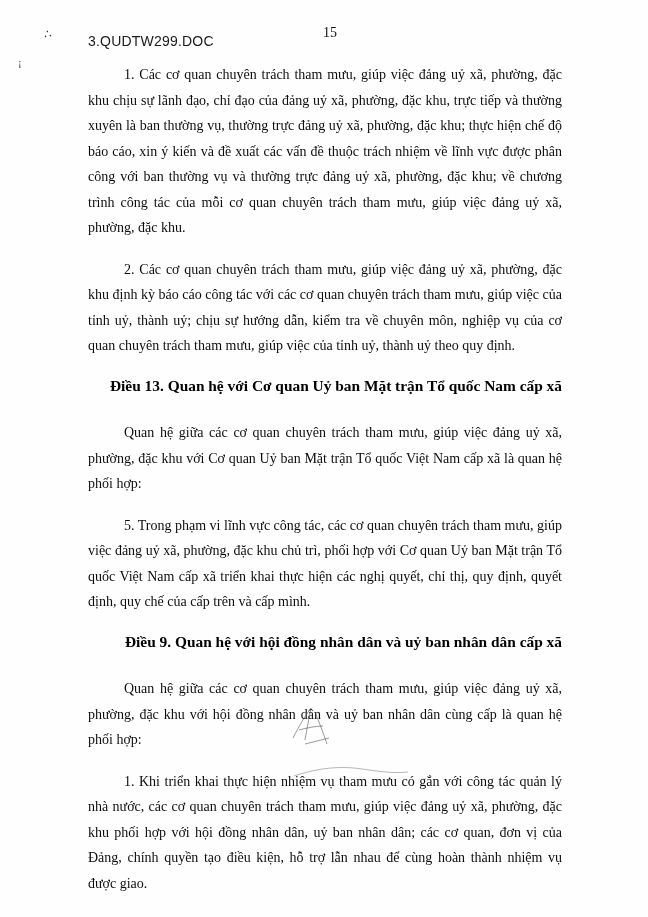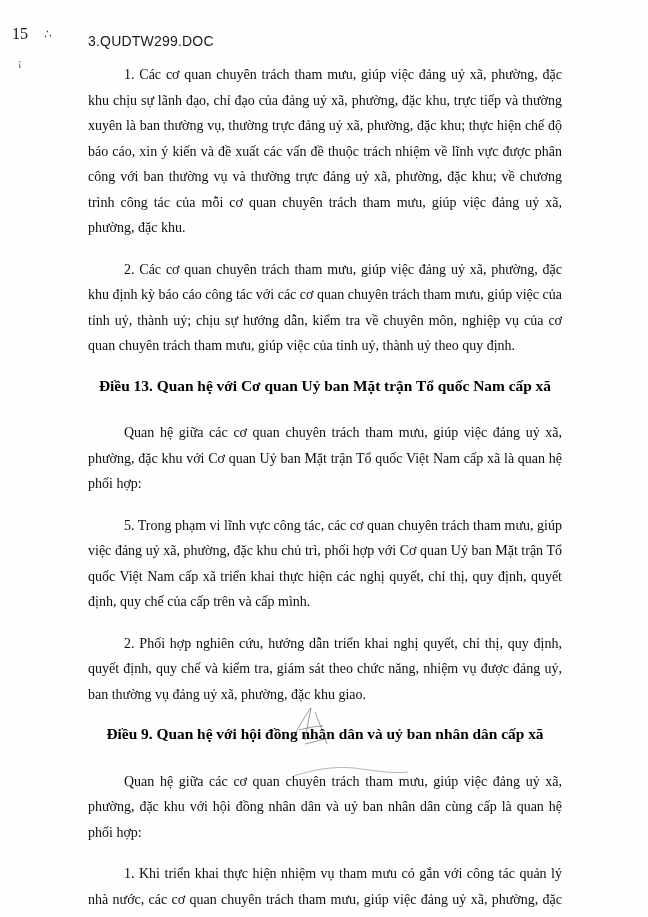--- a/index.html
+++ b/index.html
@@ -28,21 +28,22 @@
     font-size: 14px;
     letter-spacing: 0.2px;
     color: #1a1a1a;
     white-space: nowrap;
   }
   .page-number {
     position: absolute;
     left: 12px;
     right: 0;
     top: 25px;
-    font-size: 16px;
+    text-align: center;
+    font-size: 14px;
     color: #111;
   }
   .mark-a {
     position: absolute;
     left: 44px;
     top: 27px;
     font-size: 12px;
     color: #333;
     transform: rotate(-8deg);
   }
@@ -69,21 +70,21 @@
     color: #0d0d0d;
   }
   p.para + p.para {
     margin-top: 16px;
   }
   h2.heading {
     margin: 14px 0 2px 0;
     font-size: 15.4px;
     line-height: 25.5px;
     font-weight: bold;
-    text-align: center;
+    text-align: right;
     color: #000;
   }
   h2.heading + p.para {
     margin-top: 22px;
   }
   .scribble {
     position: absolute;
     pointer-events: none;
   }
   .scribble svg {
@@ -99,21 +100,20 @@
   <div class="page-number">15</div>
   <div class="mark-a">∴</div>
   <div class="mark-b">¡</div>
 
   <div class="body-area">
     <p class="para">1. Các cơ quan chuyên trách tham mưu, giúp việc đảng uỷ xã, phường, đặc khu chịu sự lãnh đạo, chỉ đạo của đảng uỷ xã, phường, đặc khu, trực tiếp và thường xuyên là ban thường vụ, thường trực đảng uỷ xã, phường, đặc khu; thực hiện chế độ báo cáo, xin ý kiến và đề xuất các vấn đề thuộc trách nhiệm về lĩnh vực được phân công với ban thường vụ và thường trực đảng uỷ xã, phường, đặc khu; về chương trình công tác của mỗi cơ quan chuyên trách tham mưu, giúp việc đảng uỷ xã, phường, đặc khu.</p>
     <p class="para">2. Các cơ quan chuyên trách tham mưu, giúp việc đảng uỷ xã, phường, đặc khu định kỳ báo cáo công tác với các cơ quan chuyên trách tham mưu, giúp việc của tỉnh uỷ, thành uỷ; chịu sự hướng dẫn, kiểm tra về chuyên môn, nghiệp vụ của cơ quan chuyên trách tham mưu, giúp việc của tỉnh uỷ, thành uỷ theo quy định.</p>
     <h2 class="heading">Điều 13. Quan hệ với Cơ quan Uỷ ban Mặt trận Tổ quốc Nam cấp xã</h2>
     <p class="para">Quan hệ giữa các cơ quan chuyên trách tham mưu, giúp việc đảng uỷ xã, phường, đặc khu với Cơ quan Uỷ ban Mặt trận Tổ quốc Việt Nam cấp xã là quan hệ phối hợp:</p>
     <p class="para">5. Trong phạm vi lĩnh vực công tác, các cơ quan chuyên trách tham mưu, giúp việc đảng uỷ xã, phường, đặc khu chủ trì, phối hợp với Cơ quan Uỷ ban Mặt trận Tổ quốc Việt Nam cấp xã triển khai thực hiện các nghị quyết, chỉ thị, quy định, quyết định, quy chế của cấp trên và cấp mình.</p>
-    <p class="para">2. Phối hợp nghiên cứu, hướng dẫn triển khai nghị quyết, chỉ thị, quy định, quyết định, quy chế và kiểm tra, giám sát theo chức năng, nhiệm vụ được đảng uỷ, ban thường vụ đảng uỷ xã, phường, đặc khu giao.</p>
     <h2 class="heading">Điều 9. Quan hệ với hội đồng nhân dân và uỷ ban nhân dân cấp xã</h2>
     <p class="para">Quan hệ giữa các cơ quan chuyên trách tham mưu, giúp việc đảng uỷ xã, phường, đặc khu với hội đồng nhân dân và uỷ ban nhân dân cùng cấp là quan hệ phối hợp:</p>
     <p class="para">1. Khi triển khai thực hiện nhiệm vụ tham mưu có gắn với công tác quản lý nhà nước, các cơ quan chuyên trách tham mưu, giúp việc đảng uỷ xã, phường, đặc khu phối hợp với hội đồng nhân dân, uỷ ban nhân dân; các cơ quan, đơn vị của Đảng, chính quyền tạo điều kiện, hỗ trợ lẫn nhau để cùng hoàn thành nhiệm vụ được giao.</p>
 
   </div>
 
   <div class="scribble" style="left:285px; top:700px;">
     <svg width="60" height="60" viewBox="0 0 60 60">
       <path d="M8 38 C14 26, 20 16, 26 8 M26 8 C24 18, 22 28, 20 40 M14 30 C22 28, 30 26, 38 26 M30 12 C34 22, 38 32, 42 44 M20 44 C28 42, 36 40, 44 38" fill="none" stroke="#555" stroke-width="0.8" opacity="0.75"></path>
     </svg>

